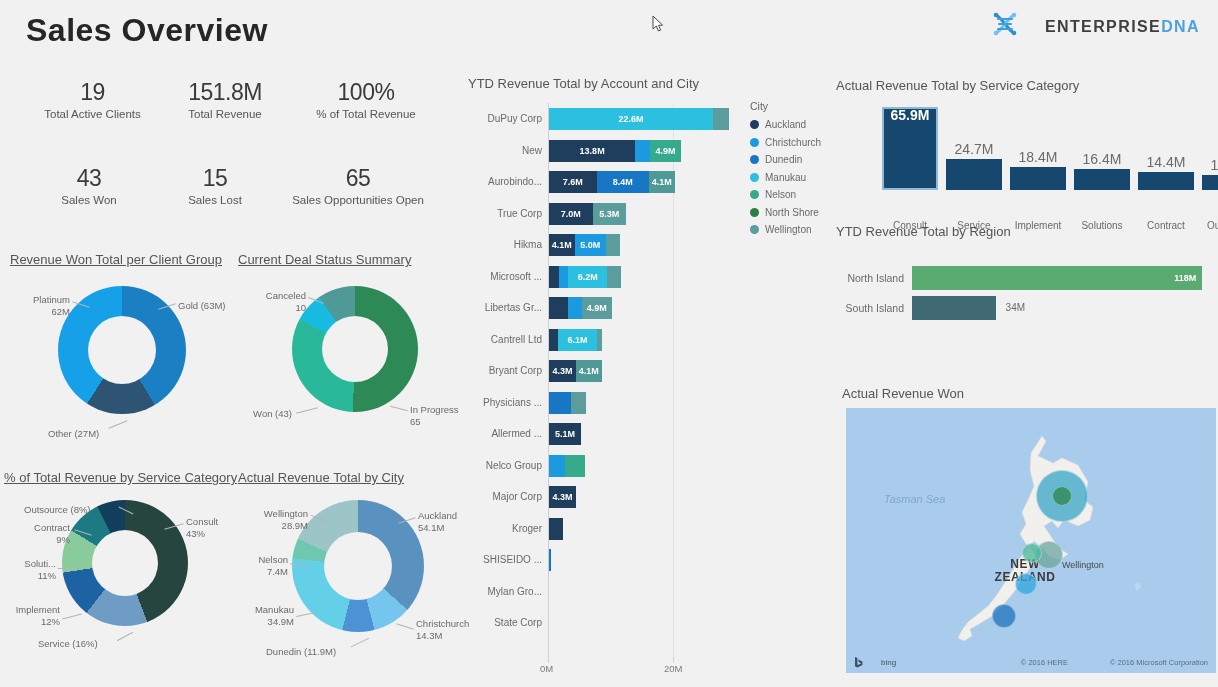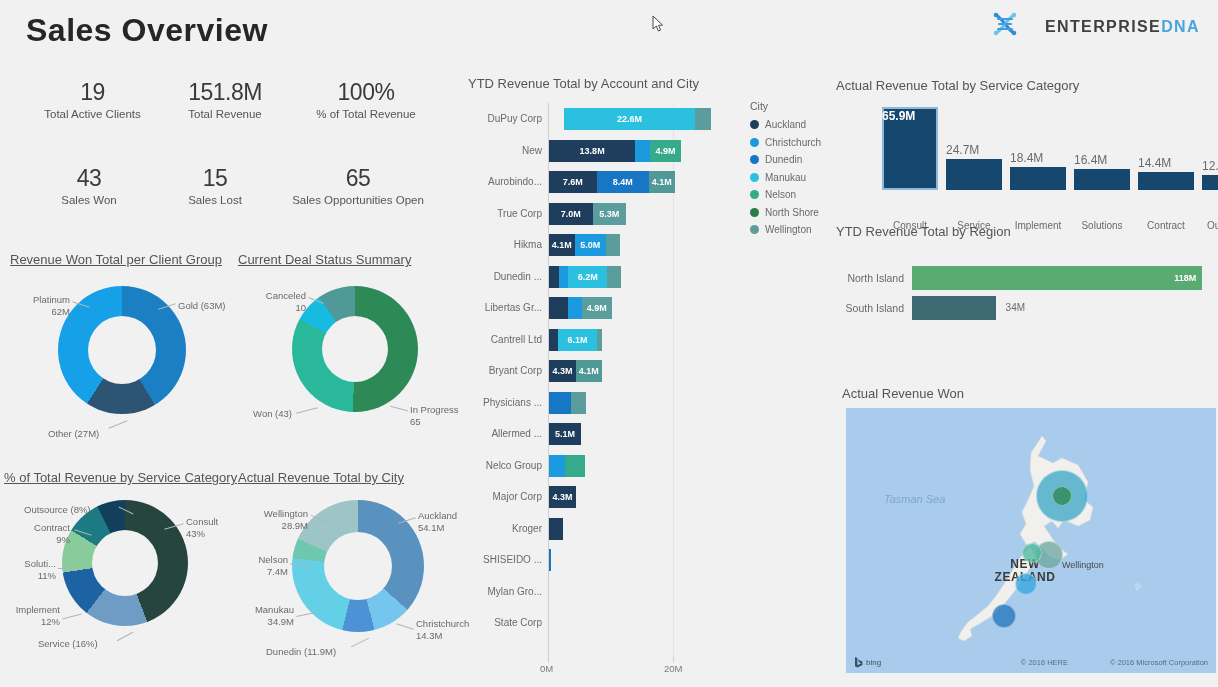--- a/index.html
+++ b/index.html
@@ -65,21 +65,21 @@
   .legend-dot { width: 9px; height: 9px; border-radius: 50%; flex: none; }
   .legend-label { font-size: 10px; color: #6a6a6a; white-space: nowrap; }
 
   
   .colchart { position: absolute; left: 834px; top: 76px; width: 384px; height: 138px; }
   .cc-title { position: absolute; left: 2px; top: 2px; font-size: 13px; color: #555; }
   .cc-plot { position: absolute; left: 0; top: 26px; width: 384px; height: 88px; }
   .cc-col { position: absolute; bottom: 0; }
   .cc-bar { position: absolute; bottom: 0; width: 100%; background: #16476f; }
   .cc-bar.sel { border: 2px solid #8fb8d8; }
-  .cc-val { position: absolute; width: 100%; font-size: 12px; color: #6a6a6a; }
+  .cc-val { position: absolute; width: 100%; text-align: center; font-size: 14px; color: #6a6a6a; }
   .cc-val.inside { color: #fff; font-weight: bold; }
   .cc-cat { position: absolute; top: 118px; width: 100%; text-align: center; font-size: 10px; color: #6a6a6a; }
 
   
   .regchart { position: absolute; left: 834px; top: 222px; width: 384px; height: 118px; }
   .rc-title { position: absolute; left: 2px; top: 2px; font-size: 13px; color: #555; }
   .rc-row { position: absolute; left: 0; width: 384px; height: 24px; }
   .rc-cat { position: absolute; left: 0; width: 70px; text-align: right; font-size: 10.5px; color: #6a6a6a; line-height: 24px; }
   .rc-bar { position: absolute; left: 78px; height: 24px; display: flex; align-items: center; justify-content: flex-end; }
   .rc-inval { font-size: 9px; font-weight: bold; color: #fff; padding-right: 6px; }
@@ -87,21 +87,21 @@
 
   
   .mapwrap { position: absolute; left: 840px; top: 386px; width: 378px; height: 290px; }
   .map-title { position: absolute; left: 2px; top: 0px; font-size: 13px; color: #555; }
   .map { position: absolute; left: 6px; top: 22px; width: 370px; height: 265px; background: #a9cbec; overflow: hidden; }
   .sea-label { position: absolute; font-size: 11px; font-style: italic; color: #7fa8cd; }
   .nz-label { position: absolute; font-size: 12px; font-weight: bold; color: #3b3b3b; text-align: center; line-height: 1.1; letter-spacing: 0.5px; }
   .city-label { position: absolute; font-size: 9px; color: #4a4a4a; }
   .bubble { position: absolute; border-radius: 50%; }
   .map-credit { position: absolute; font-size: 7.5px; color: #5a6d80; }
-  .bing { position: absolute; left: 8px; bottom: 5px; display: flex; align-items: center; gap: 3px; }
+  .bing { position: absolute; left: 8px; bottom: 5px; display: flex; align-items: center; gap: 18px; }
   .bing-txt { font-size: 8px; color: #41525f; }
 </style>
 </head>
 <body>
 
 <div class="page">
 
   <div class="header">
     <div class="title">Sales Overview</div>
     <div class="logo">
@@ -214,21 +214,21 @@
   </div>
 
   <div class="barchart">
     <div class="bc-title">YTD Revenue Total by Account and City</div>
     <div class="bc-grid" style="left:233px;"></div>
     <div class="bc-axis"></div>
     <div id="bc-rows">
         <div class="bc-row" style="top: 38px;">
           <div class="bc-cat" style="top: 5px;">DuPuy Corp</div>
           <div class="bc-bar">
-            <div class="bc-seg" style="width: 131px; background: rgb(43, 192, 224); margin-left: 15px;">22.6M</div>
+            <div class="bc-seg" style="width: 164px; background: rgb(43, 192, 224);">22.6M</div>
             <div class="bc-seg" style="width: 16.25px; background: rgb(91, 156, 156);"></div>
           </div>
         </div>
         <div class="bc-row" style="top: 69.5px;">
           <div class="bc-cat" style="top: 5px;">New</div>
           <div class="bc-bar">
             <div class="bc-seg" style="width: 86.25px; background: rgb(31, 61, 92);">13.8M</div>
             <div class="bc-seg" style="width: 15px; background: rgb(27, 154, 224);"></div>
             <div class="bc-seg" style="width: 30.625px; background: rgb(53, 171, 140);">4.9M</div>
           </div>
@@ -250,21 +250,21 @@
         </div>
         <div class="bc-row" style="top: 164px;">
           <div class="bc-cat" style="top: 5px;">Hikma</div>
           <div class="bc-bar">
             <div class="bc-seg" style="width: 25.625px; background: rgb(31, 61, 92);">4.1M</div>
             <div class="bc-seg" style="width: 31.25px; background: rgb(27, 154, 224);">5.0M</div>
             <div class="bc-seg" style="width: 14.375px; background: rgb(91, 156, 156);"></div>
           </div>
         </div>
         <div class="bc-row" style="top: 195.5px;">
-          <div class="bc-cat" style="top: 5px;">Dunedin ...</div>
+          <div class="bc-cat" style="top: 5px;">Microsoft ...</div>
           <div class="bc-bar">
             <div class="bc-seg" style="width: 10px; background: rgb(31, 61, 92);"></div>
             <div class="bc-seg" style="width: 9.375px; background: rgb(27, 154, 224);"></div>
             <div class="bc-seg" style="width: 38.75px; background: rgb(43, 192, 224);">6.2M</div>
             <div class="bc-seg" style="width: 13.75px; background: rgb(91, 156, 156);"></div>
           </div>
         </div>
         <div class="bc-row" style="top: 227px;">
           <div class="bc-cat" style="top: 5px;">Libertas Gr...</div>
           <div class="bc-bar">

